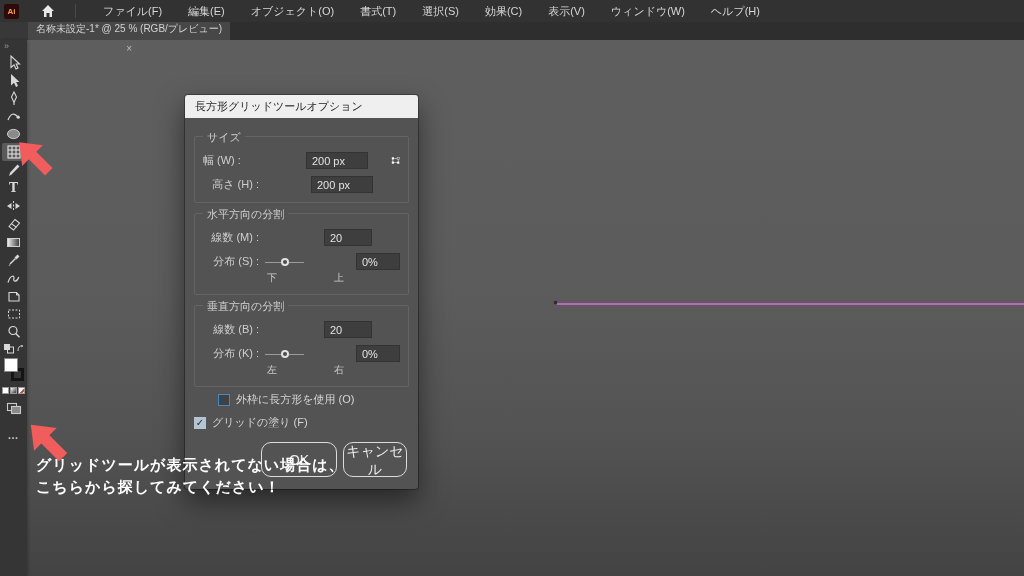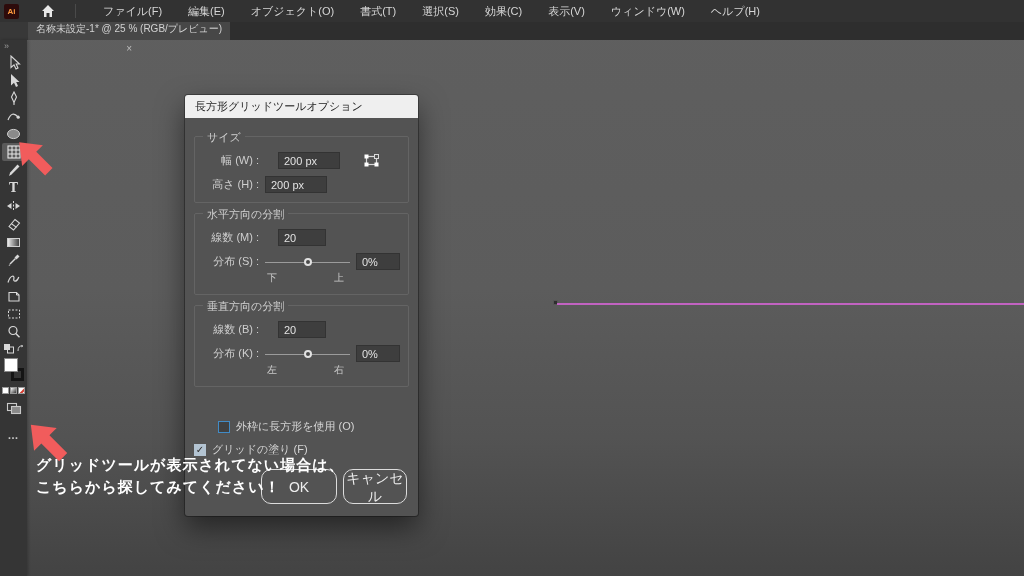--- a/index.html
+++ b/index.html
@@ -64,33 +64,33 @@
   }
   .dlg-body { padding:10px 9px 12px 9px; }
   .group { position:relative; border:1px solid #646464; border-radius:2px; padding:13px 8px 9px 8px; margin-top:10px; }
   .group:first-child { margin-top:8px; }
   .legend { position:absolute; top:-7px; left:8px; background:#535353; padding:0 4px; color:#d2d2d2; }
   .row { display:flex; align-items:center; gap:6px; margin-top:7px; }
   .row:first-of-type { margin-top:2px;gap:19px; }
   .flabel { width:56px; text-align:right; color:#cfcfcf; white-space:nowrap; }
   .tfield {
     width:62px; height:17px; background:#3e3e3e; border:1px solid #333; color:#e2e2e2;
-    font-size:11px; padding:0 5px; font-family:inherit;
+    font-size:11px; padding:0 5px; font-family:inherit;margin-left:46px;
   }
   .tfield.small { width:48px; }
   .tfield.pct { width:44px; }
   .slider-col { flex:1; position:relative; height:14px; }
   .track { position:absolute; left:0; right:0; top:7px; height:1px; background:#9b9b9b; }
   .knob {
     position:absolute; left:50%; top:7px; transform:translate(-50%,-50%);
     width:8px; height:8px; border:2px solid #e2e2e2; border-radius:50%; background:#4a4a4a; cursor:pointer;
   }
   .minmax { display:flex; justify-content:space-between; padding-left:64px; padding-right:56px; margin-top:1px; font-size:10px; color:#c9c9c9; }
   .cbrow { display:flex; align-items:center; gap:6px; margin-top:8px; }
-  .cbrow.first { margin-top:32px;padding-left:24px; }
+  .cbrow.first { margin-top:5px;padding-left:24px; }
   .cb { width:12px; height:12px; flex:0 0 auto; }
   .cb.unchecked { border:1px solid #418bc6; background:#414141; }
   .cb.checked { background:#b3c4d2; color:#2b2b2b; font-size:10px; line-height:12px; text-align:center; font-weight:bold; }
   .btnrow { display:flex; justify-content:flex-end; gap:6px; margin-top:12px; padding-right:2px; }
   .pillbtn {
     height:35px; border:1px solid #dcdcdc; border-radius:10px; background:transparent;
     color:#ededed; font-size:14px; font-family:inherit; cursor:pointer;
   }
   .pillbtn.ok { width:76px; }
   .pillbtn.cancel { width:64px; }

